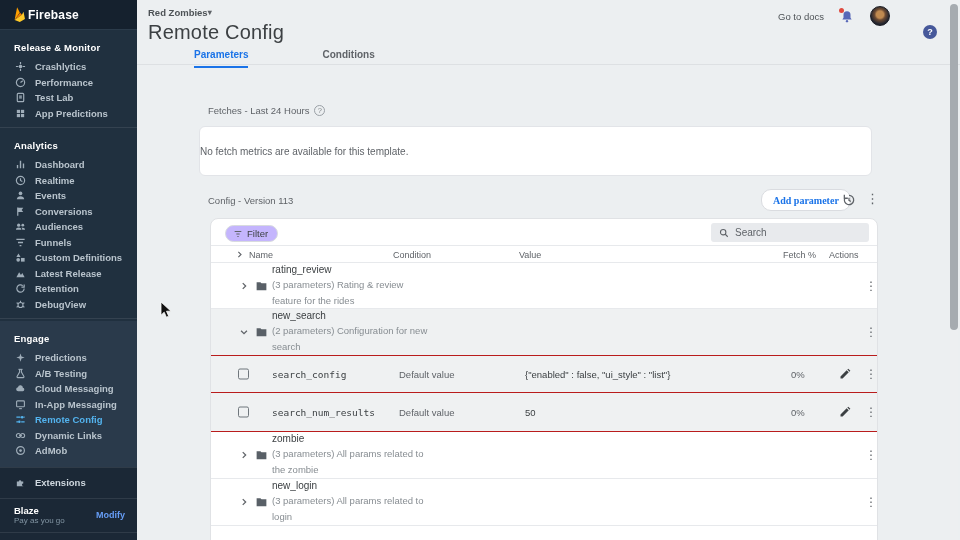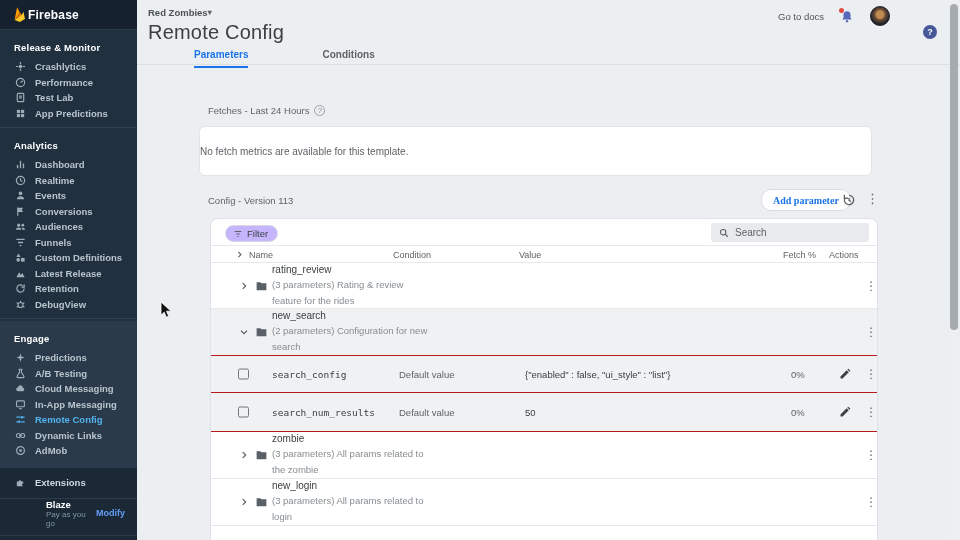--- a/index.html
+++ b/index.html
@@ -19,21 +19,21 @@
     font-size:9.5px; font-weight:bold; color:#b9c4cd; cursor:pointer; white-space:nowrap; }
   .sb-item .icn { width:11px; height:11px; flex:0 0 11px; display:inline-flex; color:#9fadb9; }
   .sb-item.active { color:#53b3ee; }
   .sb-item.active .icn { color:#53b3ee; }
   .sb-engage { background:#2a3a4b; margin-top:2px; padding-bottom:8px; }
   .sb-div { border-top:1px solid rgba(255,255,255,.09); }
   .sb-bottom { background:#1b2836; }
   .sb-ext { display:flex; align-items:center; gap:9px; height:30px; padding-left:15px;
     font-size:9.5px; font-weight:bold; color:#cfd8df; }
   .sb-plan { display:flex; align-items:center; justify-content:space-between;
-    padding:0 12px 7px 14px;margin-left:32px; }
+    padding:6px 12px 7px 14px; }
   .plan-name { color:#fff; font-size:9.5px; font-weight:bold; line-height:11px; }
   .plan-desc { color:#8295a3; font-size:8px; }
   .plan-modify { color:#669df6; font-size:9px; font-weight:bold; cursor:pointer; }
   .sb-footer { height:22px; display:flex; align-items:center; justify-content:flex-end;
     padding-right:14px; color:#9fb0bd; font-size:12px; cursor:pointer; }
 
   
   .main { position:absolute; left:137px; top:0; width:823px; height:540px; }
   .proj { position:absolute; left:11px; top:7px; font-size:9.5px; color:#4d5256;
     display:flex; gap:0; align-items:center; cursor:pointer;font-weight:bold; }

